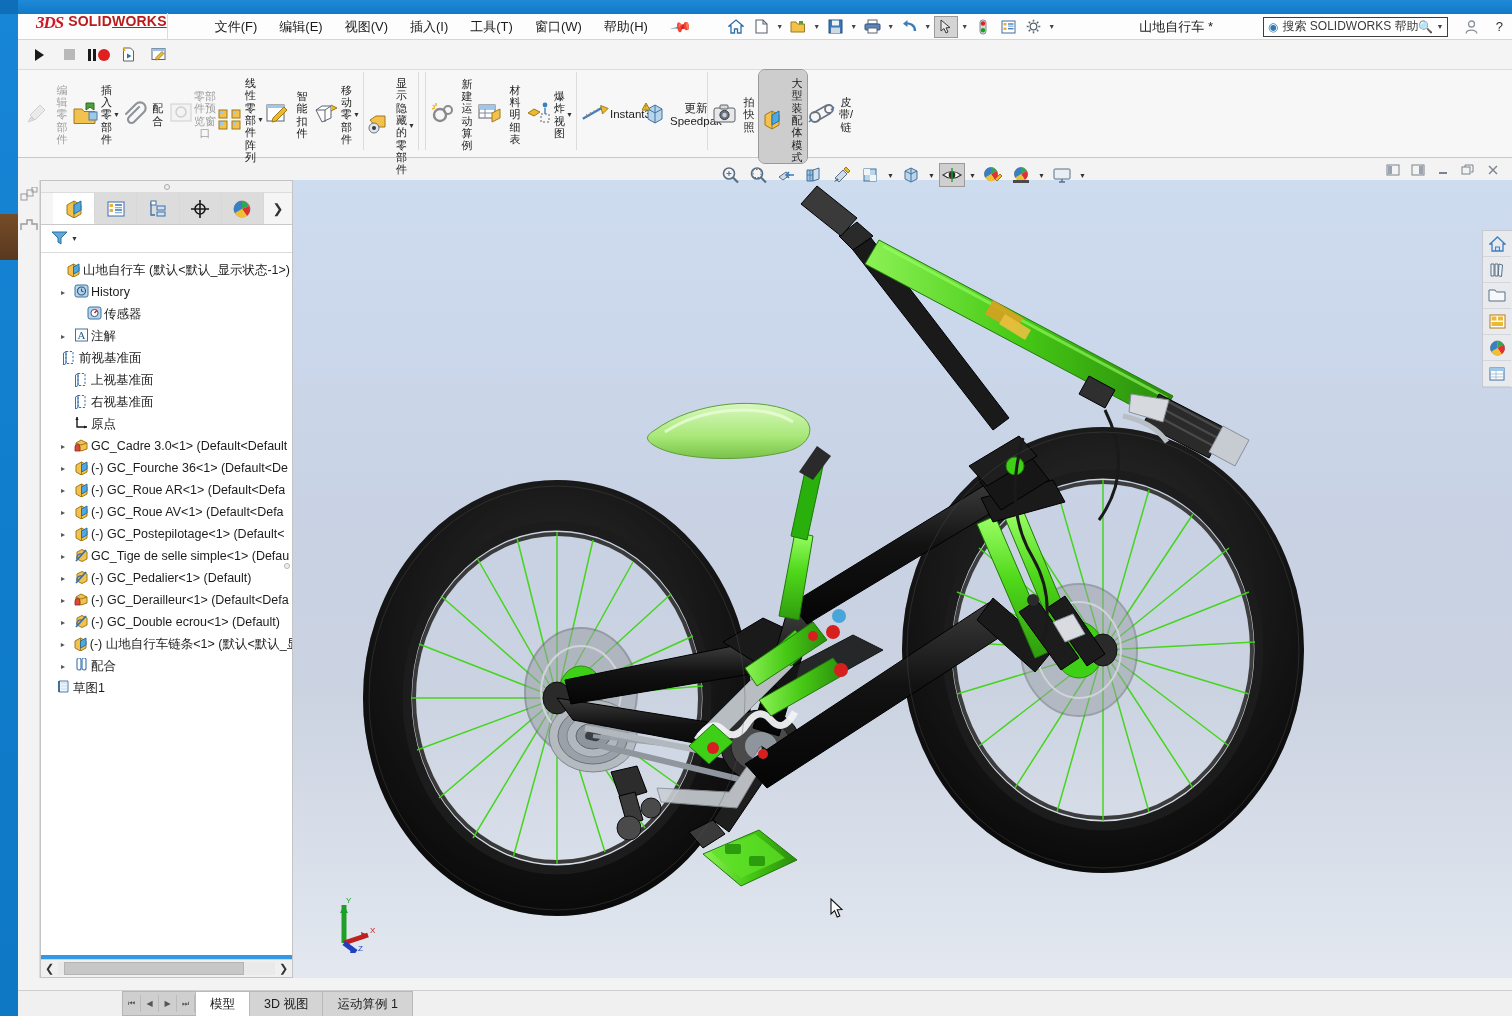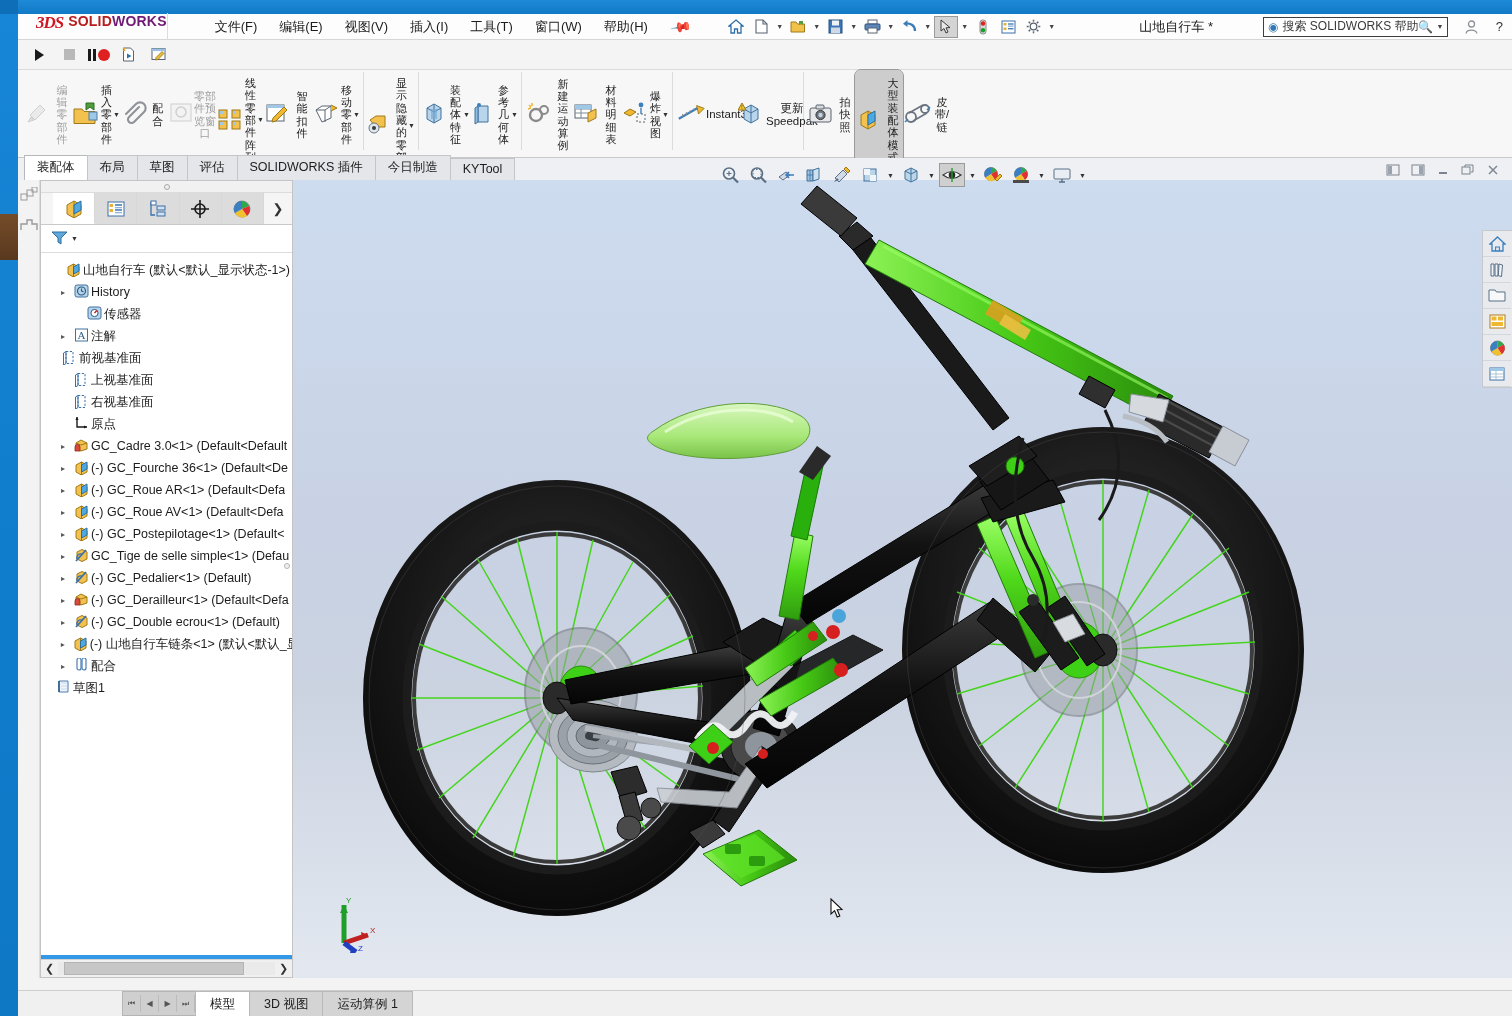--- a/index.html
+++ b/index.html
@@ -25,21 +25,21 @@
       background:linear-gradient(180deg,#1e8ad8,#1179c6); }
   .menubar { position:absolute; left:18px; top:14px; width:1494px; height:26px;
       background:#fdfdfd; border-bottom:1px solid #d6d6d6; display:flex; align-items:center; }
 
   .logo-wrap { width:150px; height:28px; display:flex; padding-left:10px;
       border-right:1px solid #dcdcdc;margin-left:8px; }
   .logo-mark { font-family:"Liberation Serif",serif; font-style:italic; font-weight:bold;
       font-size:17px; color:#cf1723; letter-spacing:-1px; margin-right:5px; }
   .logo-sw { font-size:14px; font-weight:bold; letter-spacing:.2px; }
   .logo-sw .a { color:#b91c1c; }
-  .logo-sw .b { color:#701a75; }
+  .logo-sw .b { color:#b91c1c;text-decoration:underline; }
 
   .menu { display:flex; align-items:center; margin-left:36px; }
   .menu-item { padding:3px 11px; font-size:13px; cursor:default; white-space:nowrap; }
   .pin { margin-left:14px; color:#1a7bc4; font-size:14px; transform:rotate(35deg); display:inline-block;}
 
   .qat { display:flex; align-items:center; margin-left:34px; gap:1px; }
   .qbtn { width:24px; height:22px; display:flex; align-items:center; justify-content:center;
       font-size:14px; cursor:default; }
   .caret { width:11px; height:22px; display:flex; align-items:center; justify-content:center;
       font-size:7px; color:#444; cursor:default;}
@@ -437,44 +437,20 @@
               <circle cx="7" cy="16" r="2" fill="#3a3a3a"></circle>
             </svg>
         </div>
         <div class="rlabel">显示隐藏的零部件</div>
         <div class="rcar">▼</div>
       </div>
     </div>
 
     <div class="rsep"></div>
 
-    <div class="rgrp">
-      <div class="rbtn">
-        <div class="ricon">
-          <svg width="26" height="26" viewBox="0 0 26 26">
-              <path d="M5 7 l7 -4 l7 4 v11 l-7 4 l-7 -4 z" fill="#b9d5ec" stroke="#41729e"></path>
-              <path d="M12 3 v19 M5 7 l7 4 l7 -4" fill="none" stroke="#41729e"></path>
-              <rect x="9" y="8" width="6" height="10" fill="#7aa9d0" opacity=".7"></rect>
-            </svg>
-        </div>
-        <div class="rlabel">装配体特征</div>
-        <div class="rcar">▼</div>
-      </div>
-      <div class="rbtn">
-        <div class="ricon">
-          <svg width="26" height="26" viewBox="0 0 26 26">
-              <path d="M8 5 h10 v16 h-10 z" fill="#b9d5ec" stroke="#41729e"></path>
-              <path d="M8 5 l-3 2 v16 l3 -2 z" fill="#8fbde0" stroke="#41729e"></path>
-              <circle cx="9" cy="4" r="2" fill="#3d80bd"></circle>
-            </svg>
-        </div>
-        <div class="rlabel">参考几何体</div>
-        <div class="rcar">▼</div>
-      </div>
-    </div>
 
     <div class="rsep"></div>
 
     <div class="rgrp">
       <div class="rbtn">
         <div class="ricon">
           <svg width="28" height="26" viewBox="0 0 28 26">
               <circle cx="11" cy="14" r="6" fill="none" stroke="#8a8a8a" stroke-width="2.4"></circle>
               <circle cx="19" cy="9" r="4" fill="none" stroke="#8a8a8a" stroke-width="2"></circle>
               <path d="M4 4 l2 2 M7 2 l0 3 M3 8 l3 -1" stroke="#f0b830" stroke-width="1.6"></path>
@@ -570,29 +546,20 @@
               <path d="M6 11 L20 3" stroke="#6a7480" stroke-width="1.6"></path>
               <path d="M10 19 L24 11" stroke="#6a7480" stroke-width="1.6"></path>
               <path d="M2 20 l3 -3 M27 5 l-3 3" stroke="#3d80bd" stroke-width="1.5"></path>
             </svg>
         </div>
         <div class="rlabel">皮带/链</div>
       </div>
     </div>
   </div>
 
-  <div class="cmdtabs">
-    <div class="ctab sel">装配体</div>
-    <div class="ctab">布局</div>
-    <div class="ctab">草图</div>
-    <div class="ctab">评估</div>
-    <div class="ctab">SOLIDWORKS 插件</div>
-    <div class="ctab">今日制造</div>
-    <div class="ctab">KYTool</div>
-  </div>
 
   <div class="lefttool">
     <div class="lt">
       <svg width="18" height="16" viewBox="0 0 18 16">
           <rect x="1" y="7" width="6" height="6" fill="none" stroke="#9a9a9a"></rect>
           <rect x="7" y="3" width="6" height="6" fill="none" stroke="#9a9a9a"></rect>
           <rect x="12" y="0" width="5" height="5" fill="none" stroke="#9a9a9a"></rect>
         </svg>
     </div>
     <div class="lt">

